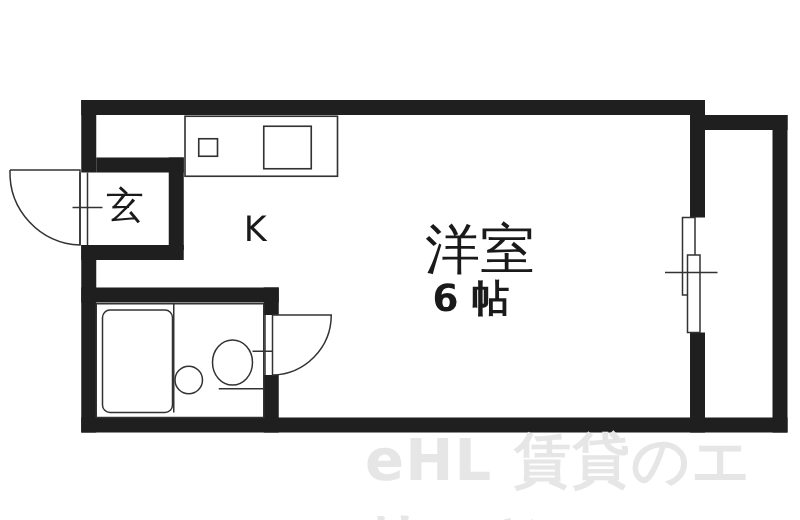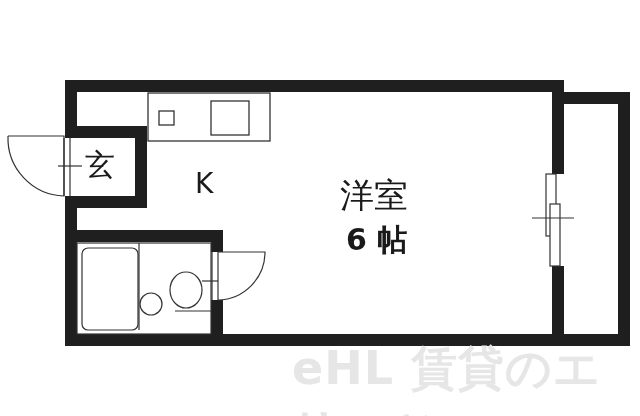--- a/index.html
+++ b/index.html
@@ -70,15 +70,15 @@
 
   <g fill="#fff" stroke="#333" stroke-width="1.2">
     <rect x="546" y="174" width="10" height="62"></rect>
     <rect x="550" y="204" width="10" height="62"></rect>
     <line x1="532" y1="218" x2="574" y2="218"></line>
   </g>
 </svg>
 
 <span class="lbl" style="left:85px;top:150px;font-size:30px;">玄</span>
 <span class="lbl" style="left:195px;top:170px;font-size:28px;">K</span>
-<span class="lbl" style="left:340px;top:178px;font-size:34px;">洋室</span>
+<span class="lbl" style="left:340px;top:178px;font-size:44px;">洋室</span>
 <span class="lbl" style="left:346px;top:225px;font-size:30px;font-weight:bold;">6 帖</span>
 <span class="wm">eHL 賃貸のエリッツ</span>
 
 </body></html>

